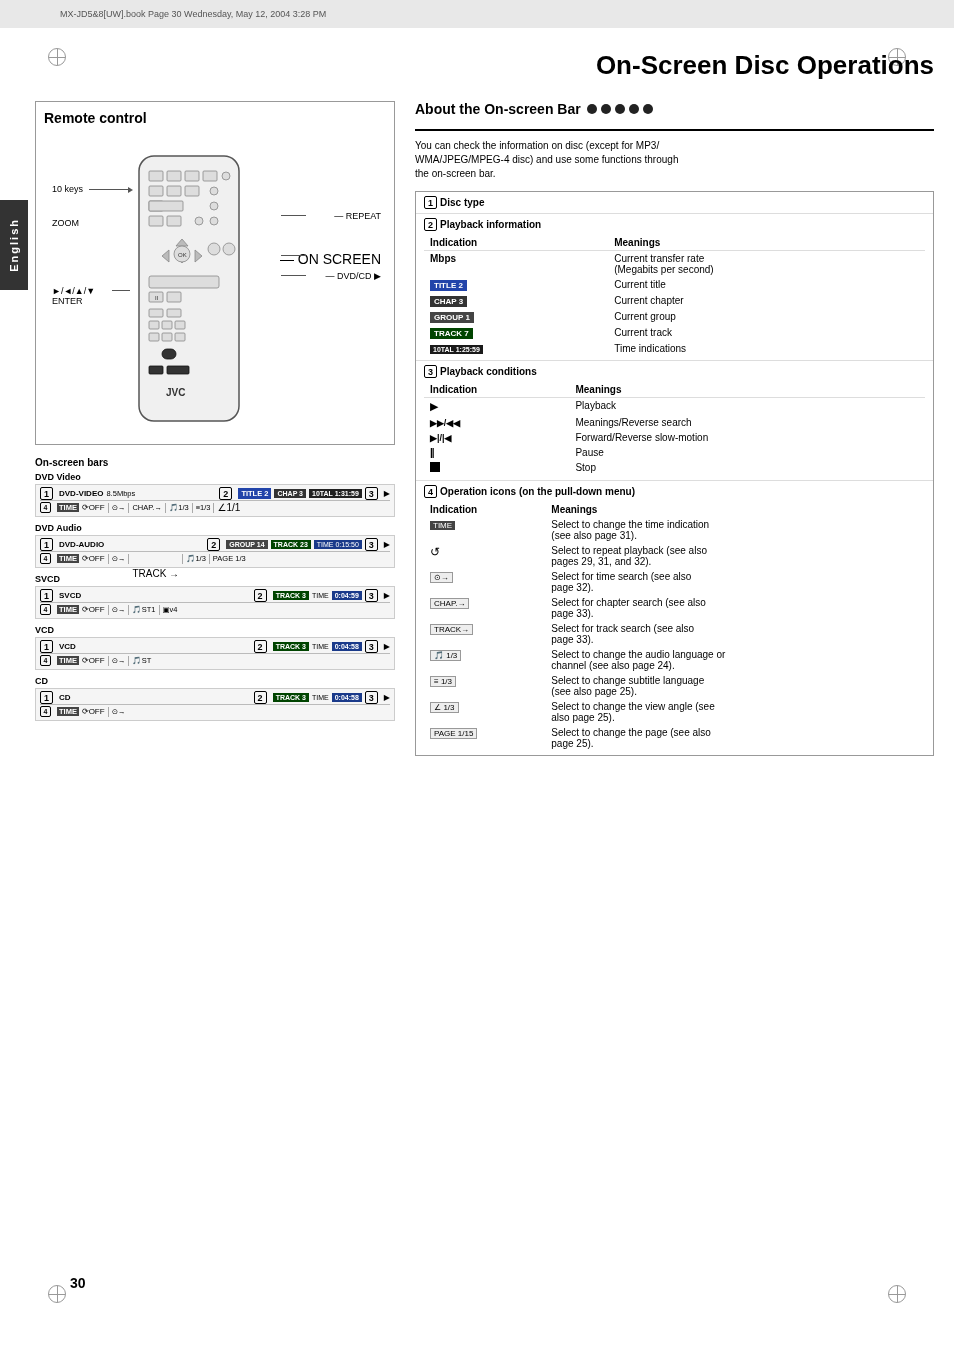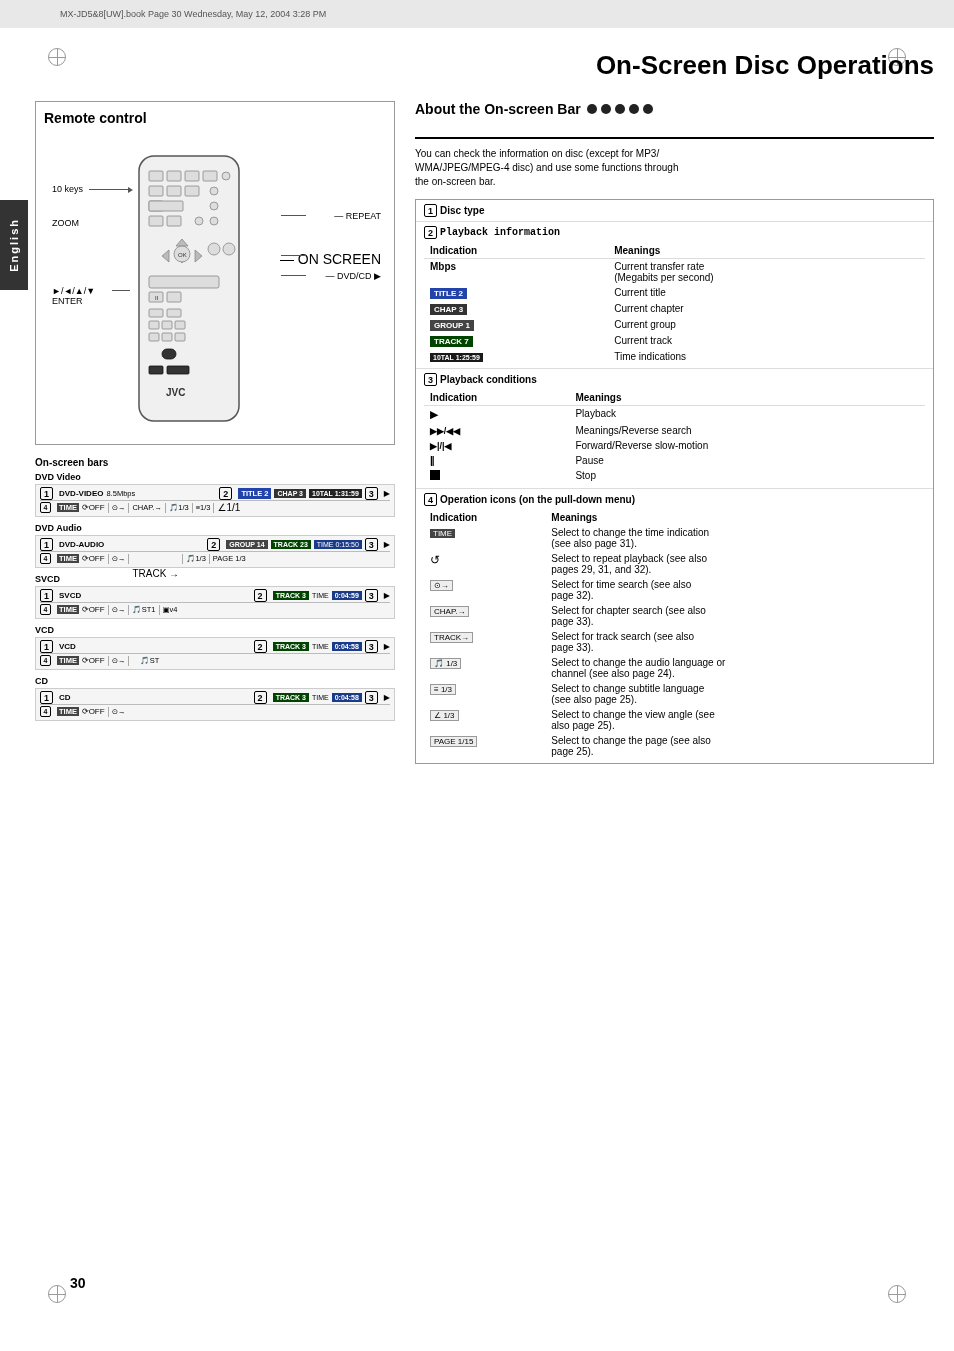--- a/index.html
+++ b/index.html
@@ -151,21 +151,21 @@
       display: flex;
       align-items: center;
       height: 14px;
     }
 
     
     .section-title {
       font-size: 14px;
       font-weight: bold;
       border-bottom: 2px solid #000;
-      padding-bottom: 20px;
+      padding-bottom: 12px;
       margin-bottom: 8px;
       display: flex;
       align-items: center;
       gap: 6px;
     }
     .dot-indicators {
       display: flex;
       gap: 4px;
     }
     .dot {
@@ -578,21 +578,21 @@
                 <span style="font-size:8px;">▶</span>
               </div>
             </div>
             <div class="row-bottom-bar">
               <span class="snum" style="font-size:7px; width:11px; height:11px;">4</span>
               <span style="font-size:7.5px; background:#444; color:#fff; padding:0 2px; font-weight:bold;">TIME</span>
               <span style="font-size:8px;">⟳OFF</span>
               <span class="bar-segment-sep"></span>
               <span style="font-size:7.5px;">⊙→</span>
               <span class="bar-segment-sep"></span>
-              <span style="font-size:7.5px;margin-left:8px;">🎵ST</span>
+              <span style="font-size:7.5px;">🎵ST</span>
             </div>
           </div>
         </div>
 
         <div>
           <div class="bars-subtitle">CD</div>
           <div class="onscreen-bar">
             <div class="bar-row" style="justify-content:space-between; border-bottom: 1px solid #bbb;">
               <div style="display:flex; align-items:center; gap:3px;">
                 <span class="snum">1</span>
@@ -644,21 +644,21 @@
         <div class="info-section">
           <div style="display:flex; align-items:center;">
             <span class="snum">1</span>
             <span style="font-weight:bold; font-size:10px;">Disc type</span>
           </div>
         </div>
 
         <div class="info-section">
           <div style="display:flex; align-items:center; margin-bottom:4px;">
             <span class="snum">2</span>
-            <span style="font-weight:bold; font-size:10px;font-family:Liberation Mono, monospace;">Playback information</span>
+            <span style="font-weight:bold; font-size:10px;">Playback information</span>
           </div>
           <table class="info-table">
             <thead>
               <tr>
                 <th>Indication</th>
                 <th>Meanings</th>
               </tr>
             </thead>
             <tbody>
               <tr>

